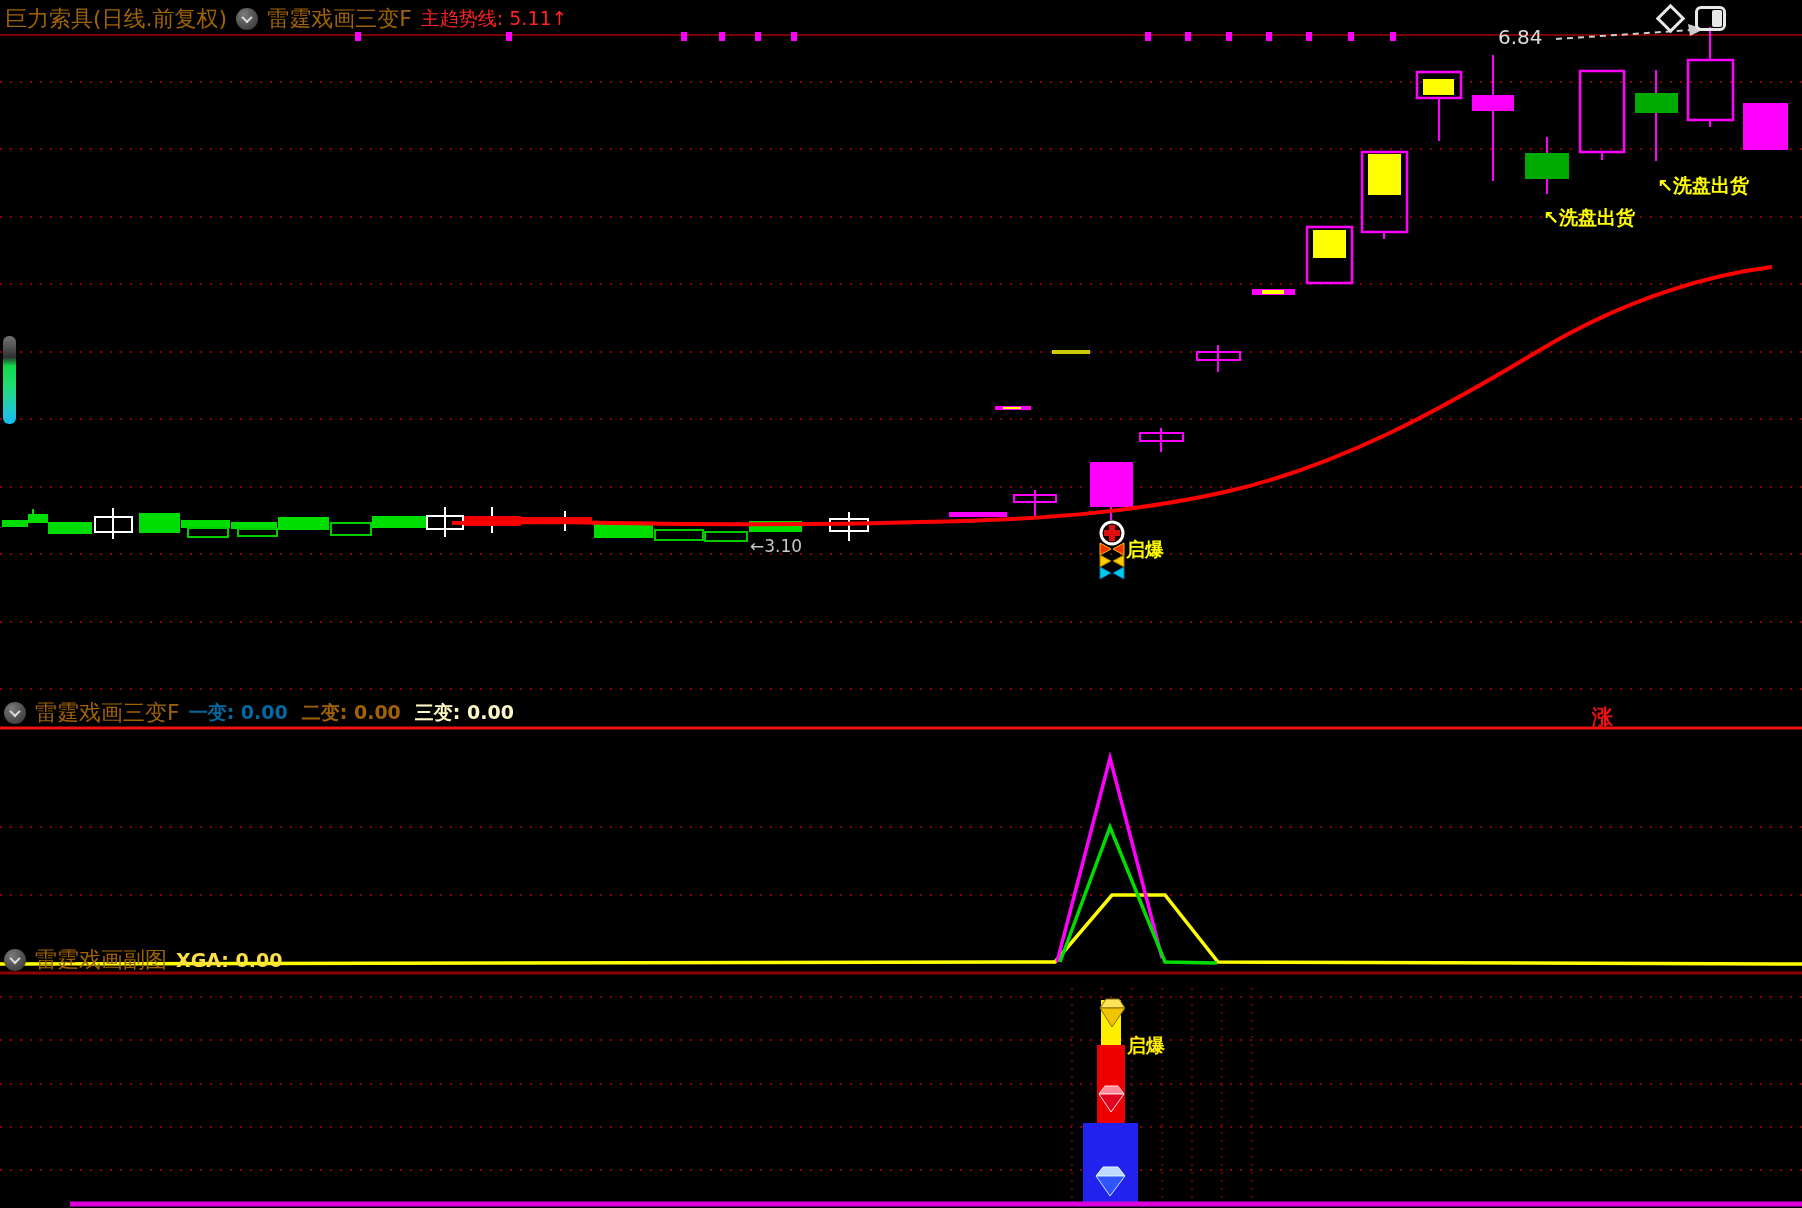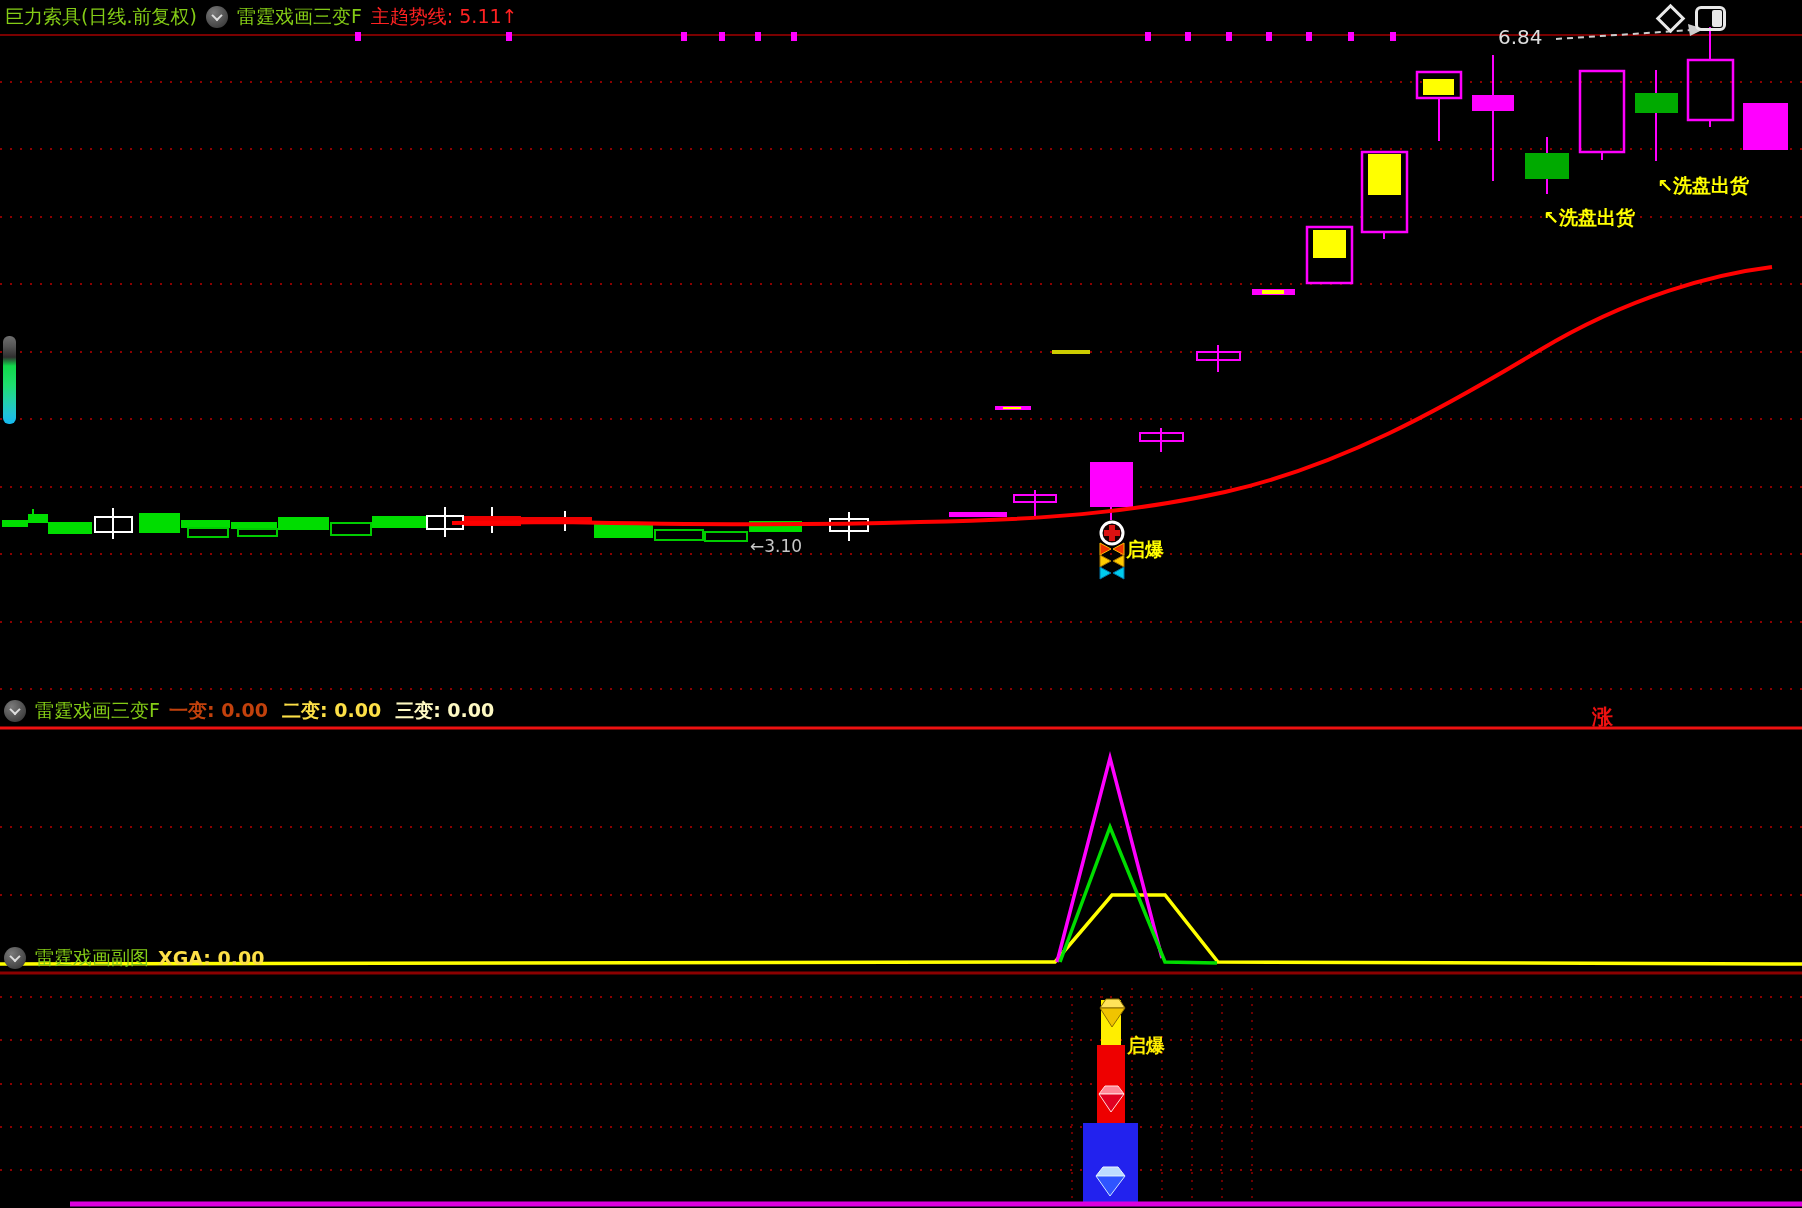--- a/index.html
+++ b/index.html
@@ -1,20 +1,20 @@
 <!DOCTYPE html>
 <html><head>
 <meta charset="utf-8">
 <style>
   html,body{margin:0;padding:0;background:#000;}
   #screen{position:relative;width:1802px;height:1208px;background:#000;overflow:hidden;
           font-family:"DejaVu Sans","Liberation Sans",sans-serif;}
   #chart{position:absolute;left:0;top:0;}
   .hrow{position:absolute;display:flex;align-items:center;gap:9px;white-space:nowrap;}
-  .t-white{color:#84cc16;font-size:19px;}
+  .t-white{color:#a16207;font-size:22px;}
   .t-red{color:#ff2222;font-size:19px;font-weight:400;}
   .chev{width:22px;height:22px;border-radius:50%;flex:0 0 auto;
         background:radial-gradient(circle at 35% 30%,#7a7a7a,#2e2e2e);
         display:flex;align-items:center;justify-content:center;}
   .chev i{border:solid #dddddd;border-width:0 2px 2px 0;display:inline-block;
           padding:3px;transform:rotate(45deg) translate(-1px,-1px);}
   .diamond{position:absolute;width:15px;height:15px;border:3px solid #e8e8e8;transform:rotate(45deg);}
   .layicon{position:absolute;width:25px;height:19px;border:3px solid #e8e8e8;border-radius:6px;}
   .layicon::after{content:'';position:absolute;right:1px;top:1px;bottom:1px;width:10px;
                   background:#e8e8e8;border-radius:2px;}
@@ -217,22 +217,22 @@
 
   <div class="diamond" style="left:1660px;top:8px;"></div>
   <div class="layicon" style="left:1695px;top:6px;"></div>
 
   <div class="hrow" style="left:4px;top:698px;">
     <span class="chev">
         <i></i>
       </span>
     <span class="t-white">雷霆戏画三变F</span>
     <span id="tri-fields" class="fieldwrap">
-        <span style="color: #c2410c;">一变: 0.00</span>
-        <span style="color: #fde047;">二变: 0.00</span>
+        <span style="color: #0369a1;">一变: 0.00</span>
+        <span style="color: #a16207;">二变: 0.00</span>
         <span style="color: #fef9c3;">三变: 0.00</span>
       </span>
   </div>
 
   <div class="hrow" style="left:4px;top:945px;">
     <span class="chev">
         <i></i>
       </span>
     <span class="t-white">雷霆戏画副图</span>
     <span id="sub-fields" class="fieldwrap">

